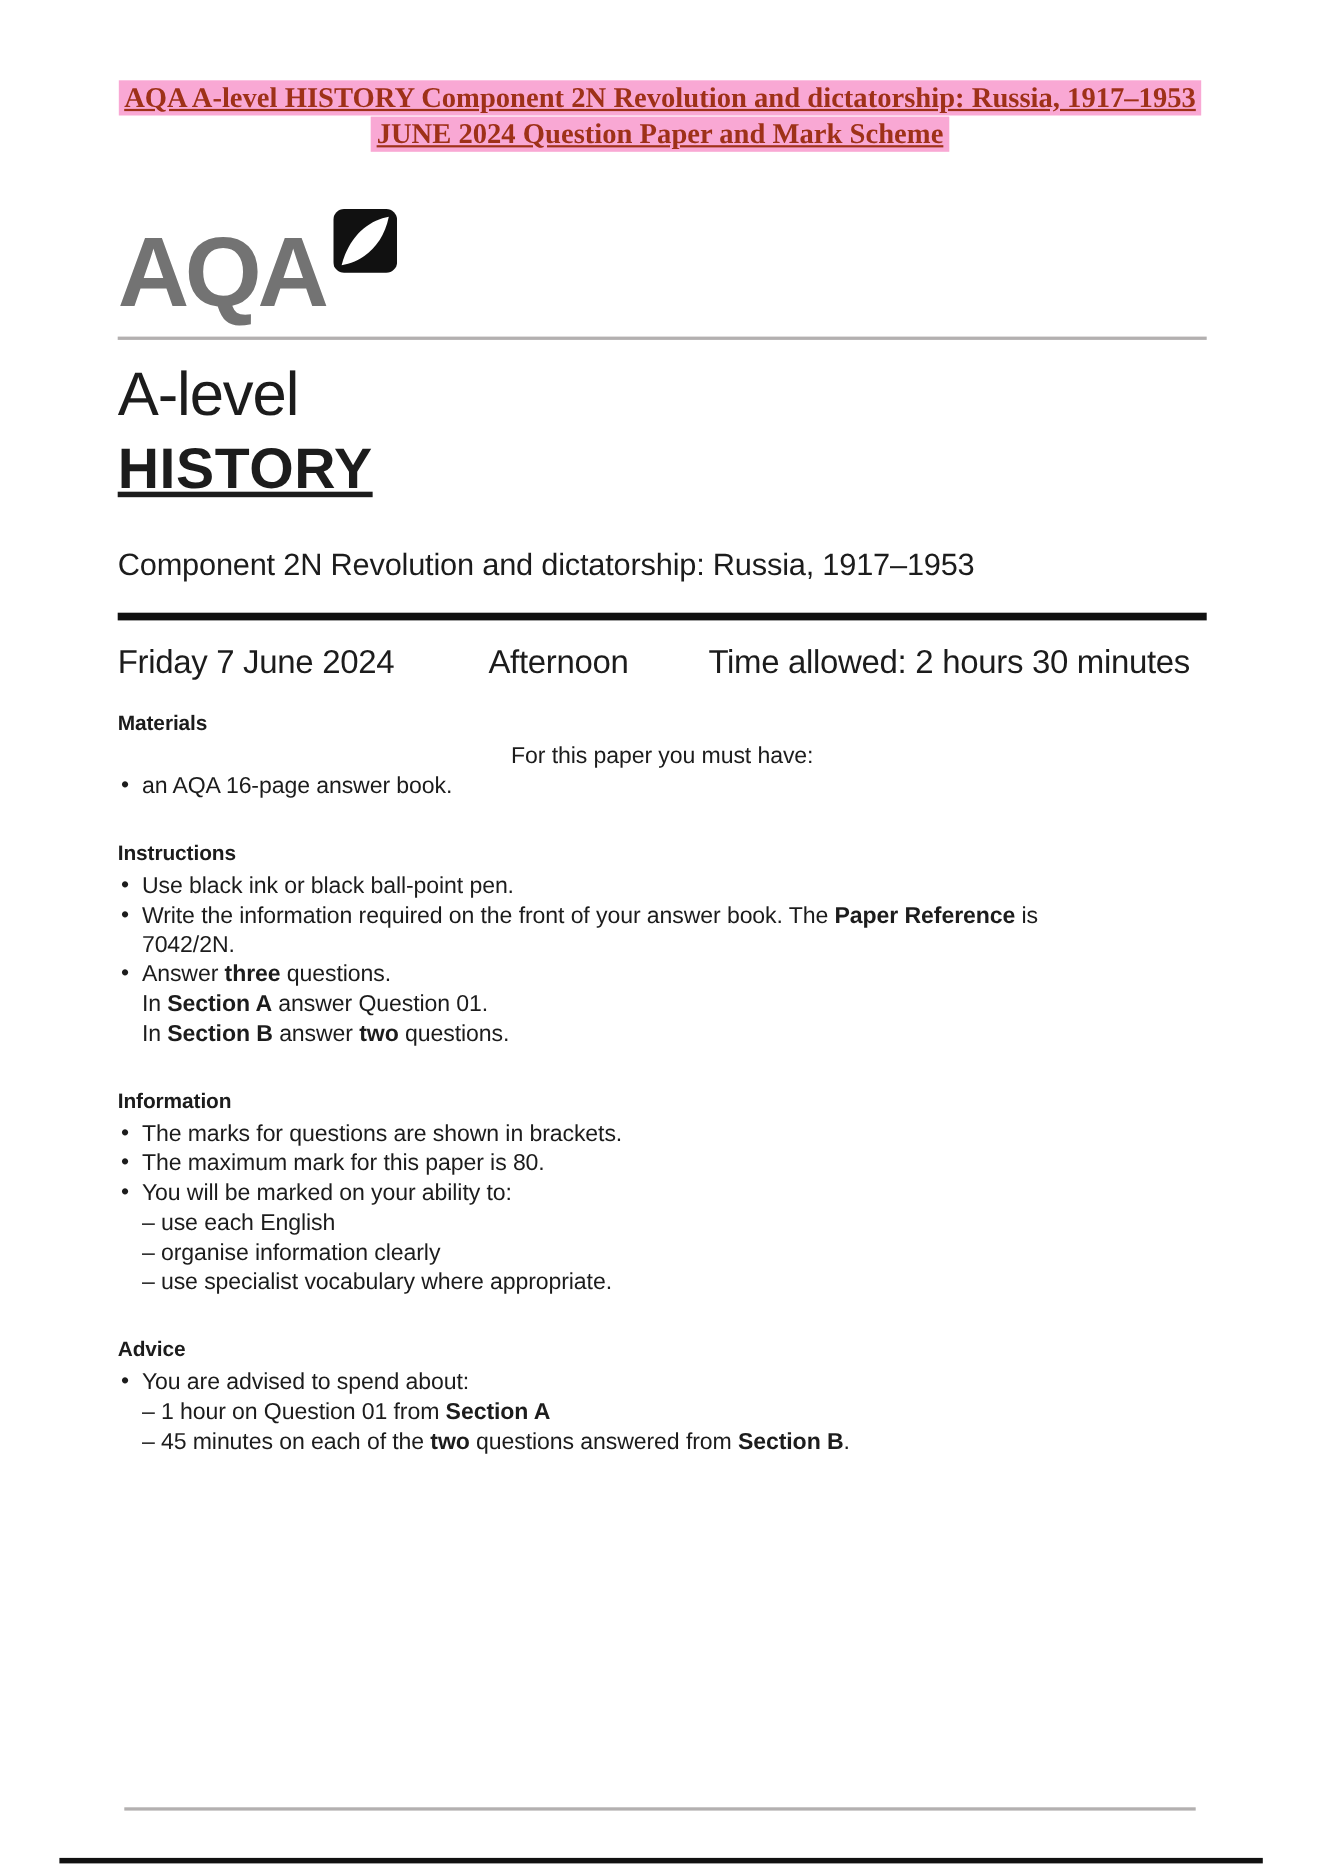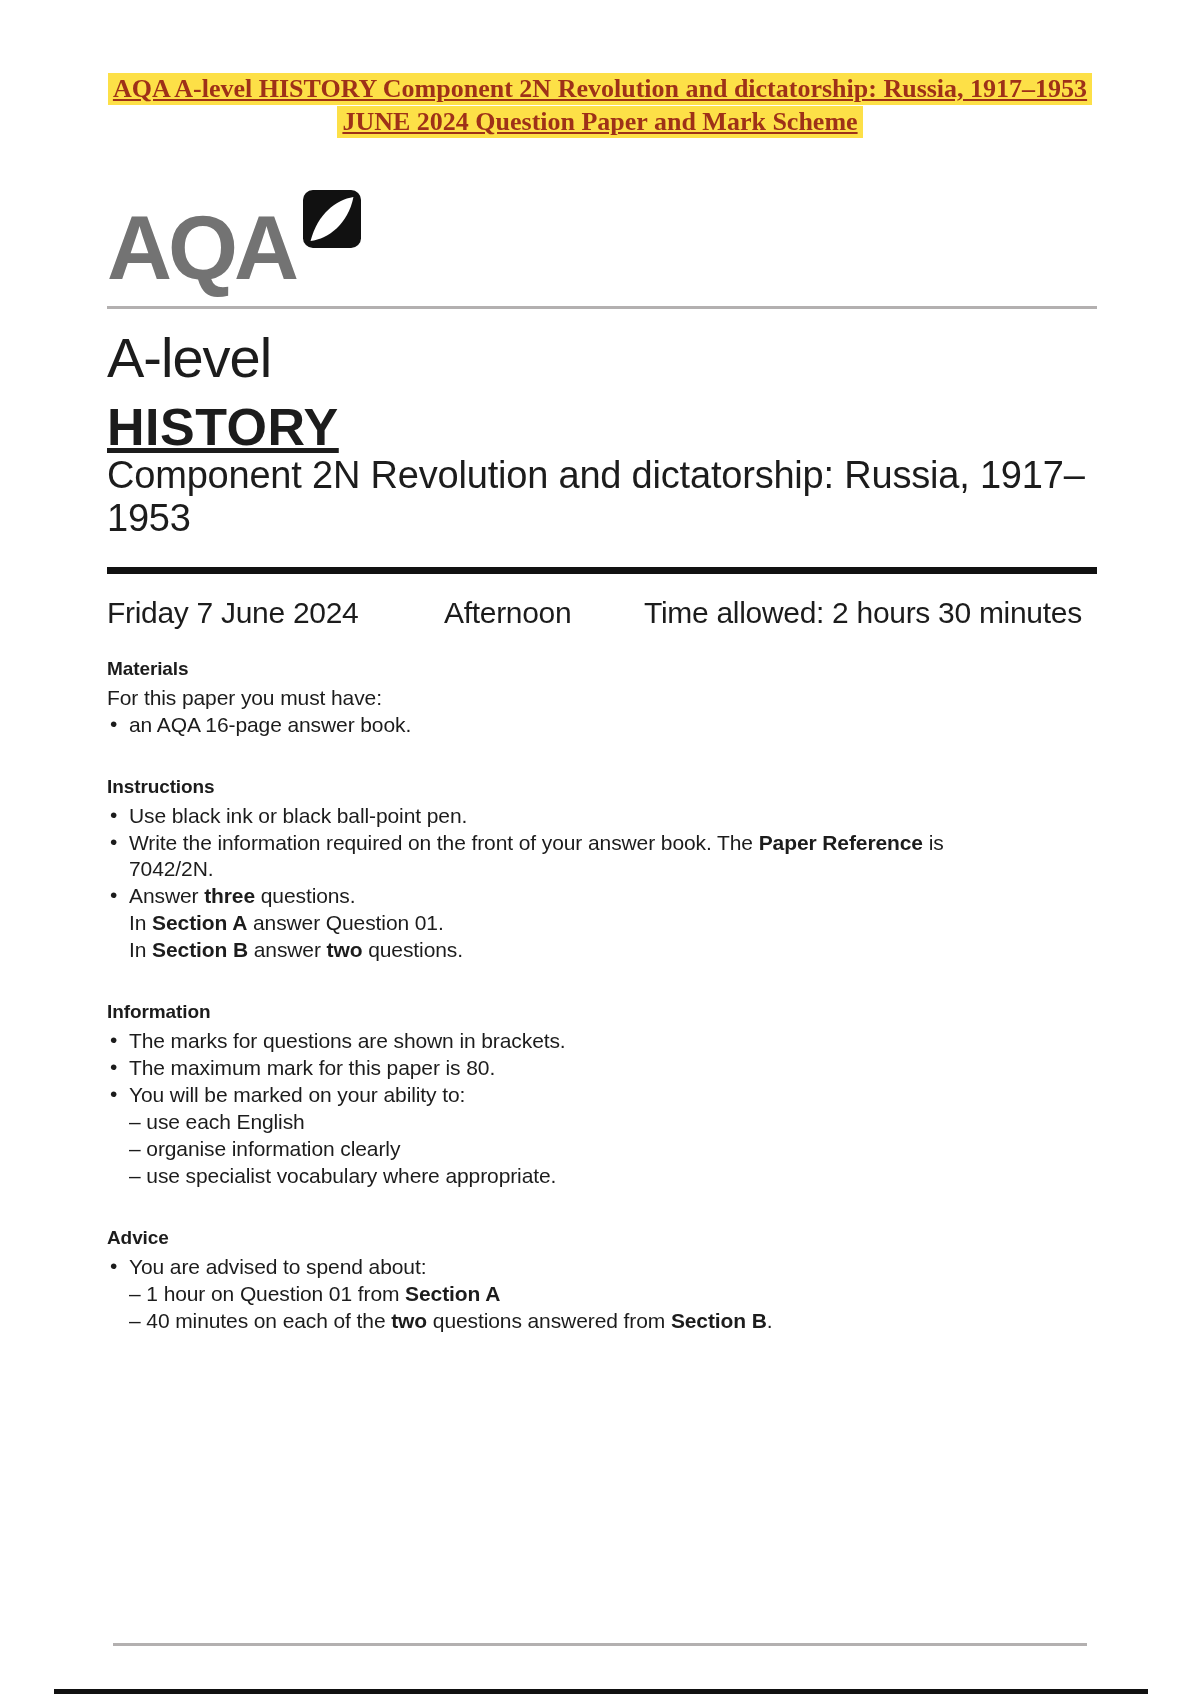--- a/index.html
+++ b/index.html
@@ -8,50 +8,50 @@
     font-family:"Liberation Sans", sans-serif; color:#1c1c1c;
     -webkit-font-smoothing:antialiased;
   }
   .page { position:absolute; inset:0; }
 
   
   .header-block { padding-top:72px; text-align:center;
     font-family:"Liberation Serif", serif; font-weight:700; font-size:26px; line-height:33px; }
   .header-line { display:block; }
   .header-line .hl {
-    background:#fde047; color:#9e3118; text-decoration:underline;
+    background:#f9a8d4; color:#9e3118; text-decoration:underline;
     text-decoration-color:#9e3118; white-space:nowrap; padding:1px 5px 2px 5px;
   }
 
   .content { margin-left:107px; width:990px; }
 
   
   .logo { margin-top:48px; height:102px; display:flex; align-items:flex-start; }
   .logo-text { font-size:90px; font-weight:700; letter-spacing:-4px; line-height:0.9;
     margin-top:22px; color:#737373; }
   .logo-box { width:58px; height:62px; margin-left:8px; margin-top:2px; }
 
   .rule-gray { height:3px; background:#b3b0b0; margin-top:18px; }
   .qualification { margin-top:20px; font-size:56px; line-height:1.05; font-weight:400; letter-spacing:-1px; }
   .subject { margin-top:12px; font-size:52px; line-height:1.05; font-weight:700; letter-spacing:0.5px;text-decoration:underline; }
-  .component { font-size:38px; letter-spacing:-0.2px; font-weight:400; }
+  .component { margin-top:44px; font-size:28px; letter-spacing:-0.2px; font-weight:400; }
   .rule-black { margin-top:27px; height:7px; background:#111; }
 
   .exam-row { margin-top:22px; font-size:30px; display:flex; letter-spacing:-0.3px; }
   .exam-date { width:337px; }
   .exam-session { width:200px; }
   .exam-time { flex:1; }
 
   
   .sections { margin-top:0; font-size:21px; line-height:26px; letter-spacing:-0.1px; }
   .doc-section { margin-top:36px; }
   .doc-section.first { margin-top:26px; }
   .sec-heading { font-size:19px; font-weight:700; line-height:26px; margin-bottom:3px; }
   .item { position:relative; padding-left:22px; margin:1px 0; }
-  .item.intro { padding-left:0; }
+  .item.intro { padding-left:0;text-align:center; }
   .item .marker { position:absolute; left:3px; top:-1px; }
   b { font-weight:700; }
 
   .footer-rule-gray { position:absolute; left:113px; top:1643px; width:974px; height:3px; background:#b3b0b0; }
   .footer-rule-black { position:absolute; left:54px; top:1689px; width:1094px; height:5px; background:#111; }
 </style>
 </head>
 <body>
 
 <div class="page">
@@ -107,21 +107,21 @@
           <div class="item bullet"><span class="marker">•</span><span><span>The maximum mark for this paper is 80.</span></span></div>
           <div class="item bullet"><span class="marker">•</span><span><span>You will be marked on your ability to:</span></span></div>
           <div class="item dash"><span><span>– use each English</span></span></div>
           <div class="item dash"><span><span>– organise information clearly</span></span></div>
           <div class="item dash"><span><span>– use specialist vocabulary where appropriate.</span></span></div>
         </section>
         <section class="doc-section">
           <div class="sec-heading">Advice</div>
           <div class="item bullet"><span class="marker">•</span><span><span>You are advised to spend about:</span></span></div>
           <div class="item dash"><span><span>– 1 hour on Question 01 from </span><b>Section A</b></span></div>
-          <div class="item dash"><span><span>– 40 minutes on each of the </span><b>two</b><span> questions answered from </span><b>Section B</b><span>.</span></span></div>
+          <div class="item dash"><span><span>– 45 minutes on each of the </span><b>two</b><span> questions answered from </span><b>Section B</b><span>.</span></span></div>
         </section>
       </div>
 
   </div>
 
   <div class="footer-rule-gray"></div>
   <div class="footer-rule-black"></div>
 
 </div>
 

